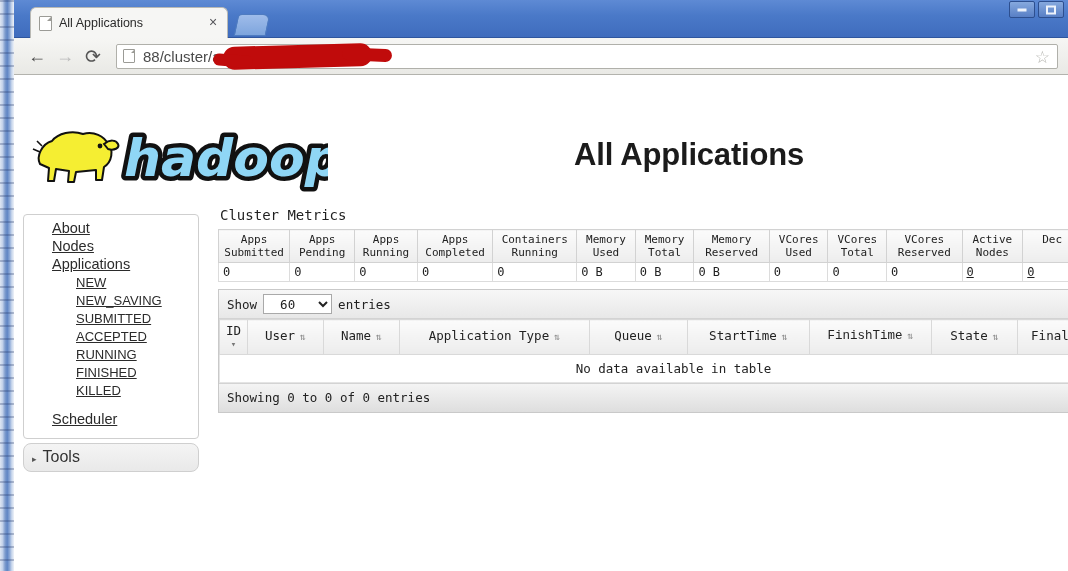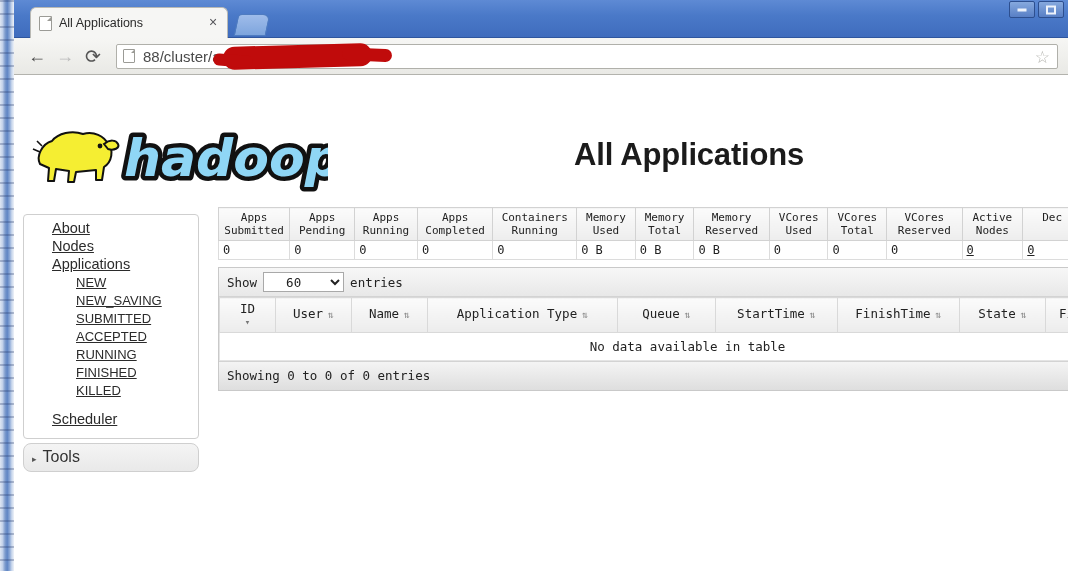--- a/index.html
+++ b/index.html
@@ -214,21 +214,21 @@
   #appsbox { width: 864px; margin-top: 7px; border: 1px solid #c9c9c9; background:#fff; }
   #showbar {
     background: linear-gradient(to bottom, #f7f7f7, #e8e8e8);
     border-bottom: 1px solid #d3d3d3;
     padding: 4px 8px; display:flex; align-items:center; gap:6px;
     font-family: "DejaVu Sans Mono","Liberation Mono", monospace;
     font-size: 12.5px; color:#222;
   }
   #showbar select {
     font-family: "DejaVu Sans Mono","Liberation Mono", monospace;
-    font-size: 12.5px; padding: 0 18px; height: 20px;
+    font-size: 12.5px; padding: 0 12px; height: 20px;
     border: 1px solid #a9a9a9; background:#fff; color:#222;
   }
   #apps { width: 100%; table-layout: fixed; }
   #apps th {
     background: linear-gradient(to bottom, #fbfbfb, #ececec);
     border: 1px solid #d9d9d9;
     font-size: 12.5px; font-weight: normal; color: #222;
     padding: 4px 4px 6px 4px; text-align: center; position: relative;
     line-height: 14px; vertical-align: middle; height: 34px;
   }
@@ -322,20 +322,21 @@
           <li class="spacer"></li>
           <li><a href="#">Scheduler</a></li>
         </ul>
       </div>
       <div class="toolsbox">
         <span class="caret">▸</span><span>Tools</span>
       </div>
     </div>
 
     <div id="main">
+      <div class="sectiontitle">Cluster Metrics</div>
 
       <table class="hadoop" id="metrics">
         <thead>
           <tr id="metrics-head-row">
               <th style="width: 68px;">Apps<br>Submitted</th>
               <th style="width: 62px;">Apps<br>Pending</th>
               <th style="width: 60px;">Apps<br>Running</th>
               <th style="width: 72px;">Apps<br>Completed</th>
               <th style="width: 80px;">Containers<br>Running</th>
               <th style="width: 56px;">Memory<br>Used</th>
@@ -369,27 +370,27 @@
 
       <div id="appsbox">
         <div id="showbar">
           <span>Show</span>
           <select id="pagesize"><option value="20">20</option><option value="40">40</option><option value="60" selected="">60</option><option value="80">80</option><option value="100">100</option></select>
           <span>entries</span>
         </div>
         <table class="hadoop" id="apps">
           <thead>
             <tr id="apps-head-row">
-                <th class="idcol" style="width: 56px;"><span>ID</span><span class="sortdown">▾</span></th>
+                <th class="idcol" style="width: 28px;"><span>ID</span><span class="sortdown">▾</span></th>
                 <th style="width: 76px;"><span>User</span><span class="sortico">⇅</span></th>
                 <th style="width: 76px;"><span>Name</span><span class="sortico">⇅</span></th>
                 <th style="width: 190px;"><span>Application Type</span><span class="sortico">⇅</span></th>
                 <th style="width: 98px;"><span>Queue</span><span class="sortico">⇅</span></th>
                 <th style="width: 122px;"><span>StartTime</span><span class="sortico">⇅</span></th>
-                <th style="width: 122px;"><span>FinishTime</span><span class="sortico">⇅</span></th>
+                <th style="width: 122px; font-family: Liberation Mono, monospace;"><span>FinishTime</span><span class="sortico">⇅</span></th>
                 <th style="width: 86px;"><span>State</span><span class="sortico">⇅</span></th>
                 <th style="width: 110px;"><span>FinalStatus</span></th>
               </tr>
           </thead>
           <tbody>
             <tr>
               <td class="nodata" id="apps-empty" colspan="9">No data available in table</td>
             </tr>
           </tbody>
         </table>

